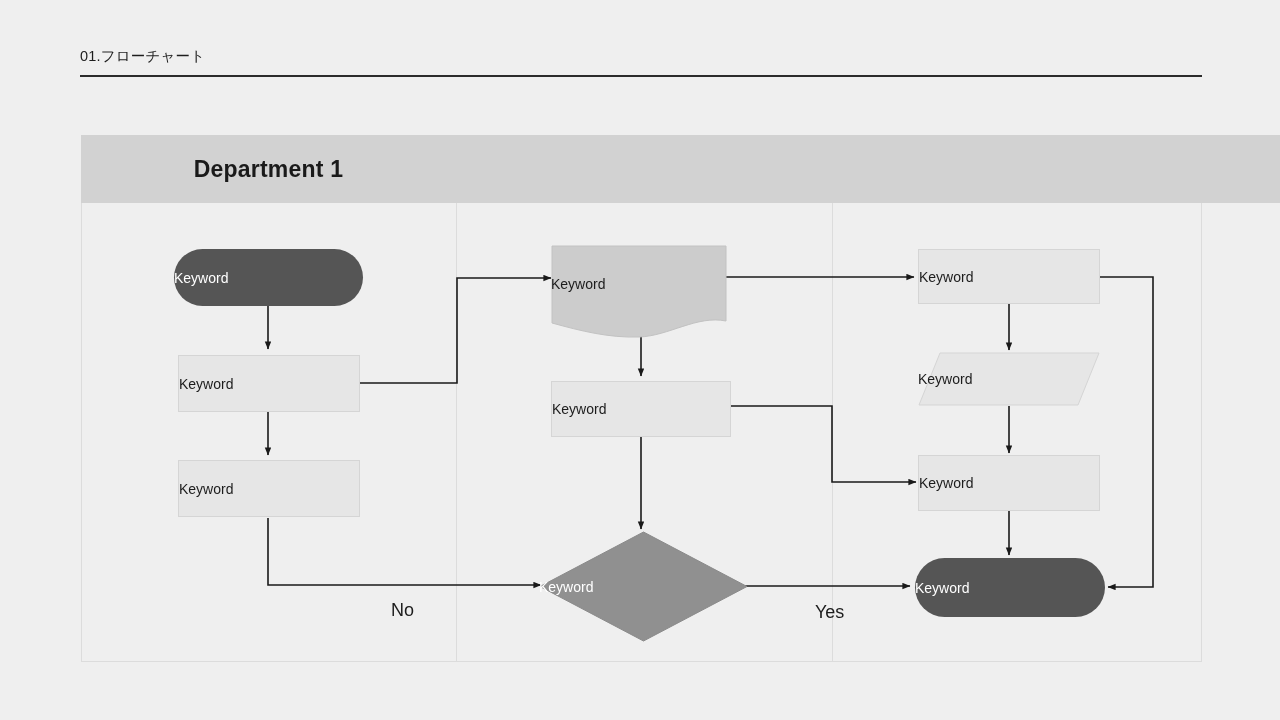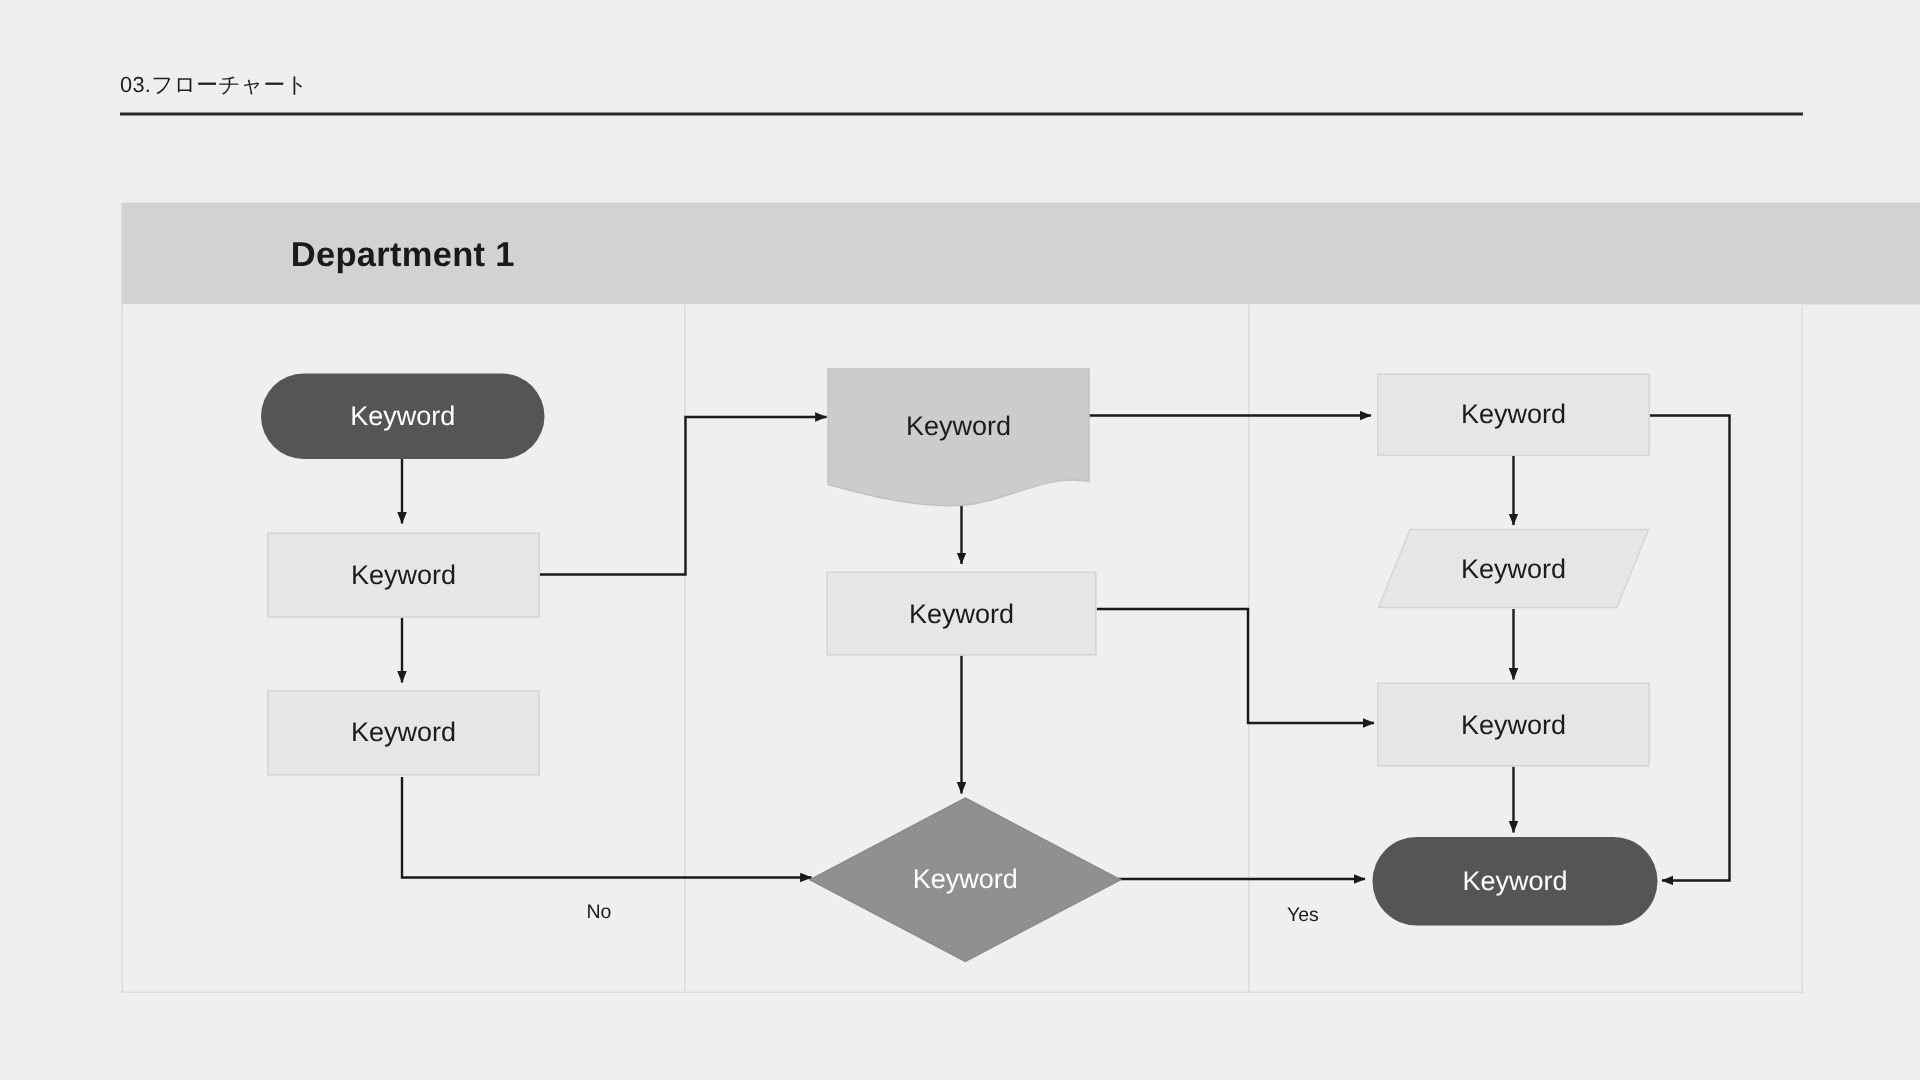--- a/index.html
+++ b/index.html
@@ -91,22 +91,21 @@
   }
   #lane-divider-1 { left: 375px; }
   #lane-divider-2 { left: 751px; }
 
   
   .node {
     position: absolute;
     box-sizing: border-box;
     display: flex;
     align-items: center;
-    justify-content: center;
-    font-size: 18px;
+    font-size: 14px;
     color: #1c1c1c;
     z-index: 4;
   }
   .node.rect {
     background: #E6E6E6;
     border: 1px solid #D5D5D5;
   }
   .node.stadium {
     background: #555555;
     color: #ffffff;
@@ -136,32 +135,32 @@
   #connectors {
     position: absolute;
     left: 0; top: 0;
     width: 1280px;
     height: 720px;
     z-index: 2;
     pointer-events: none;
   }
   .edge-label {
     position: absolute;
-    font-size: 13px;
+    font-size: 18px;
     color: #1c1c1c;
     z-index: 5;
     white-space: nowrap;
   }
 </style>
 </head>
 <body>
 
 <div id="stage">
 
-  <div id="slide-title">03.フローチャート</div>
+  <div id="slide-title">01.フローチャート</div>
   <div id="title-rule"></div>
 
   <div id="lane-panel">
 
     <div id="lane-header">
       <div class="lane-title l1">Department 1</div>
     </div>
 
     <div id="lane-body"></div>
     <div class="lane-divider" id="lane-divider-1"></div>
@@ -248,15 +247,15 @@
 
   <div class="node rect" style="left:918px; top:455px; width:182px; height:56px;">
     <span>Keyword</span>
   </div>
 
   <div class="node stadium" style="left:915px; top:558px; width:190px; height:59px;">
     <span>Keyword</span>
   </div>
 
   <div class="edge-label" style="left:391px; top:600px;">No</div>
-  <div class="edge-label" style="left:858px; top:602px;">Yes</div>
+  <div class="edge-label" style="left:815px; top:602px;">Yes</div>
 
 </div>
 
 </body></html>

